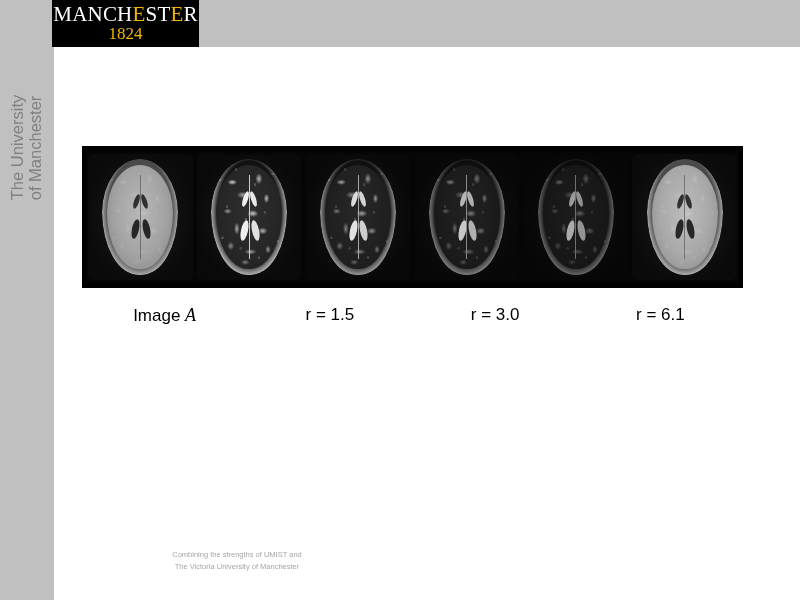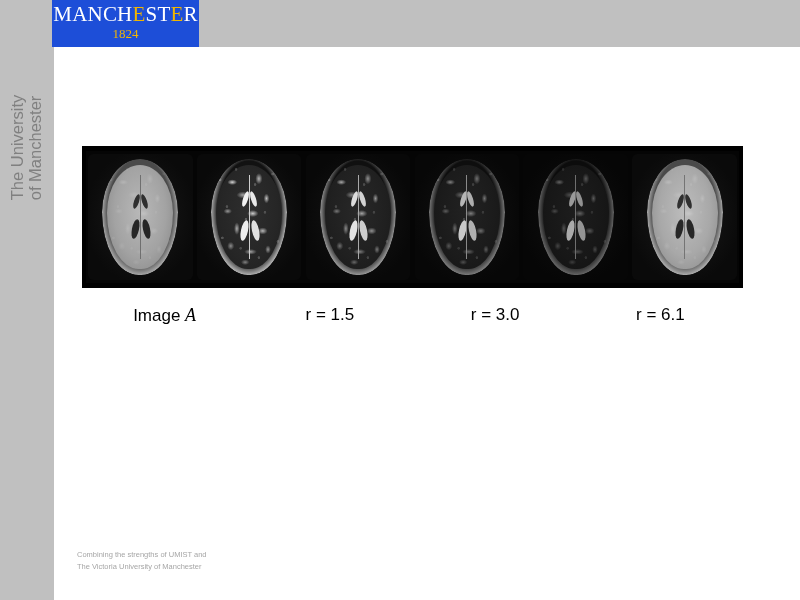--- a/index.html
+++ b/index.html
@@ -64,21 +64,21 @@
   .vertical-wordmark .l1 { display: block; }
   .vertical-wordmark .l2 { display: block; }
 
   
   .logo-block {
     position: absolute;
     left: 52px;
     top: 0px;
     width: 147px;
     height: 47px;
-    background: #1d4ed8;
+    background: #000000;
     overflow: hidden;
   }
   .logo-word {
     position: absolute;
     left: 0;
     top: 4px;
     width: 147px;
     text-align: center;
     font-family: "Liberation Serif", serif;
     font-size: 21px;
@@ -88,21 +88,21 @@
     white-space: nowrap;
   }
   .logo-word .gold { color: #f2b600; }
   .logo-year {
     position: absolute;
     left: 0;
     top: 25px;
     width: 147px;
     text-align: center;
     font-family: "Liberation Serif", serif;
-    font-size: 13px;
+    font-size: 17px;
     line-height: 17px;
     color: #f2b600;
     white-space: nowrap;
   }
 
   
   .slide-title {
     position: absolute;
     left: 77px;
     top: 76px;
@@ -254,21 +254,21 @@
     position: absolute;
     left: 77px;
     top: 549px;
     width: 320px;
     font-family: "Liberation Sans", sans-serif;
     font-size: 7.5px;
     line-height: 11.5px;
     color: #a6a6a6;
     white-space: nowrap;
   }
-  .footer div { display: block; }
+  .footer div { display: block; text-align: center; }
 </style>
 </head>
 <body>
 
 <div id="slide">
 
   <div class="header-band"></div>
 
   <div class="side-band"></div>
 

